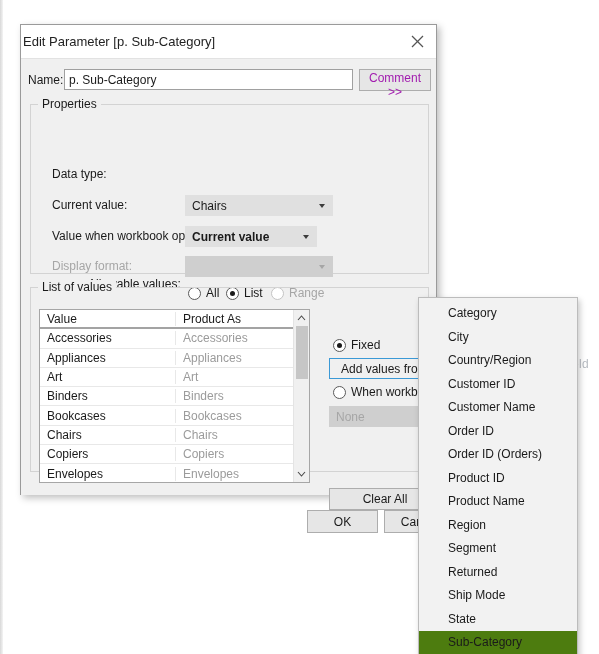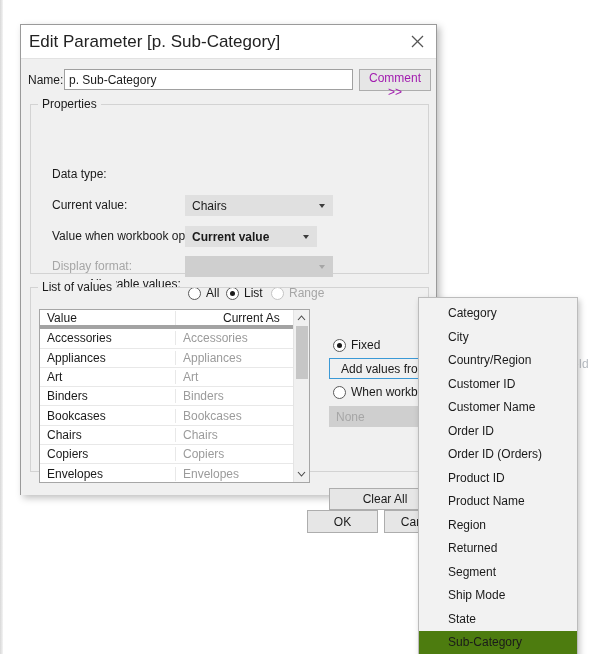--- a/index.html
+++ b/index.html
@@ -53,22 +53,22 @@
   #dialog-titlebar {
     height: 34px;
     background: #ffffff;
     border-bottom: 1px solid #e2e2e2;
     display: flex;
     align-items: center;
     position: relative;
     box-sizing: border-box;
   }
   #dialog-title {
-    margin-left: 8px;
-    font-size: 17px;
+    margin-left: 2px;
+    font-size: 13px;
     color: #222;
   }
   #close-button {
     position: absolute;
     right: 4px; top: 2px;
     width: 30px; height: 28px;
     display: flex;
     align-items: center;
     justify-content: center;
     cursor: default;
@@ -225,21 +225,21 @@
     box-sizing: border-box;
     overflow: hidden;
   }
   .tbl-row {
     display: flex;
     height: 19.3px;
     border-bottom: 1px solid #e8e8e8;
     align-items: center;
     box-sizing: border-box;
   }
-  .tbl-row.header { border-bottom: 4px solid #a3a3a3; gap: 40px; }
+  .tbl-row.header { border-bottom: 2px solid #a3a3a3; }
   .tbl-c1 {
     width: 136px;
     padding-left: 7px;
     font-size: 12px;
     color: #1a1a1a;
     border-right: 1px solid #e8e8e8;
     box-sizing: border-box;
     overflow: hidden;
     white-space: nowrap;
   }
@@ -434,21 +434,21 @@
       <span class="radio-dot disabled"></span>
       <span class="radio-label disabled">Range</span>
     </div>
 
     <div class="group-box" id="list-group"></div>
     <span class="group-legend" id="list-legend">List of values</span>
 
     <div id="values-table">
       <div class="tbl-row header">
         <span class="tbl-c1">Value</span>
-        <span class="tbl-c2">Current As</span>
+        <span class="tbl-c2">Product As</span>
       </div>
       <div class="tbl-row">
         <span class="tbl-c1">Accessories</span>
         <span class="tbl-c2">Accessories</span>
       </div>
       <div class="tbl-row">
         <span class="tbl-c1">Appliances</span>
         <span class="tbl-c2">Appliances</span>
       </div>
       <div class="tbl-row">
@@ -523,19 +523,19 @@
   <div class="menu-item">Category</div>
   <div class="menu-item">City</div>
   <div class="menu-item">Country/Region</div>
   <div class="menu-item">Customer ID</div>
   <div class="menu-item">Customer Name</div>
   <div class="menu-item">Order ID</div>
   <div class="menu-item">Order ID (Orders)</div>
   <div class="menu-item">Product ID</div>
   <div class="menu-item">Product Name</div>
   <div class="menu-item">Region</div>
+  <div class="menu-item">Segment</div>
   <div class="menu-item">Returned</div>
-  <div class="menu-item">Segment</div>
   <div class="menu-item">Ship Mode</div>
   <div class="menu-item">State</div>
   <div class="menu-item selected">Sub-Category</div>
 
 </div>
 
 </body></html>

